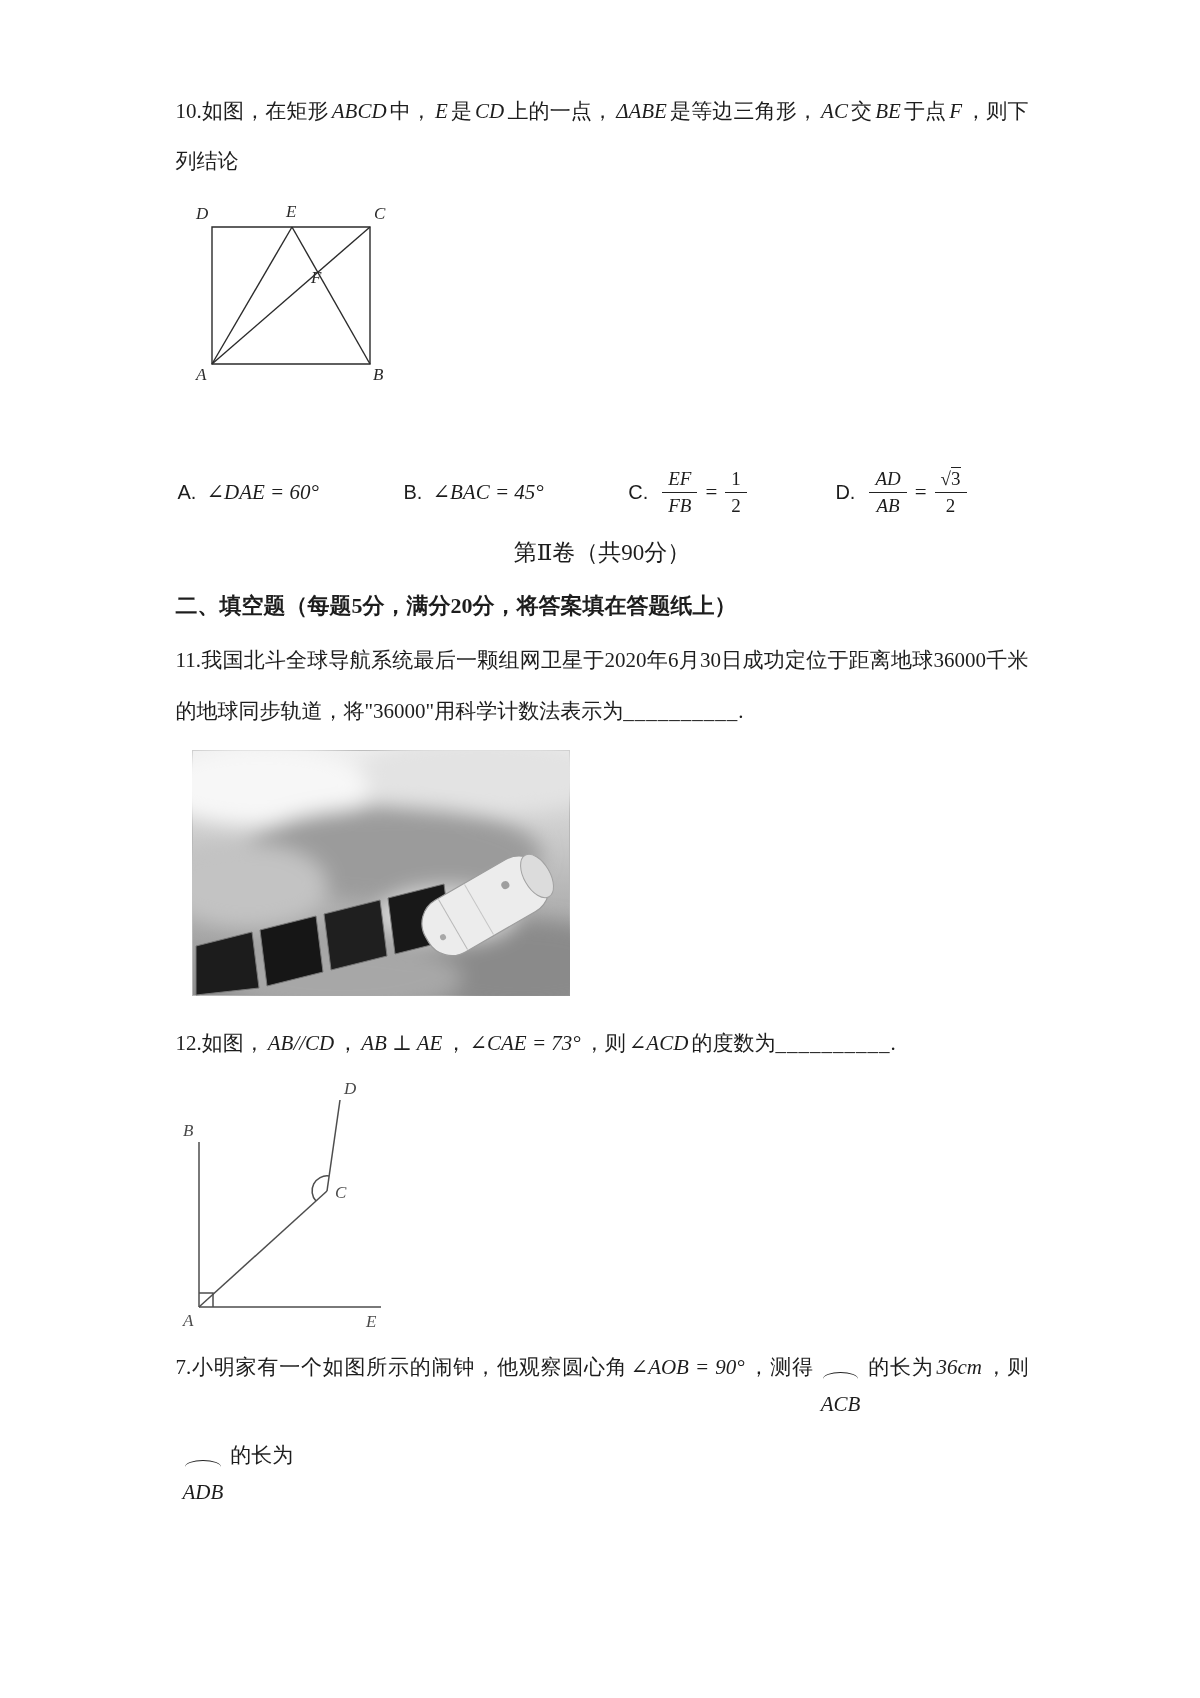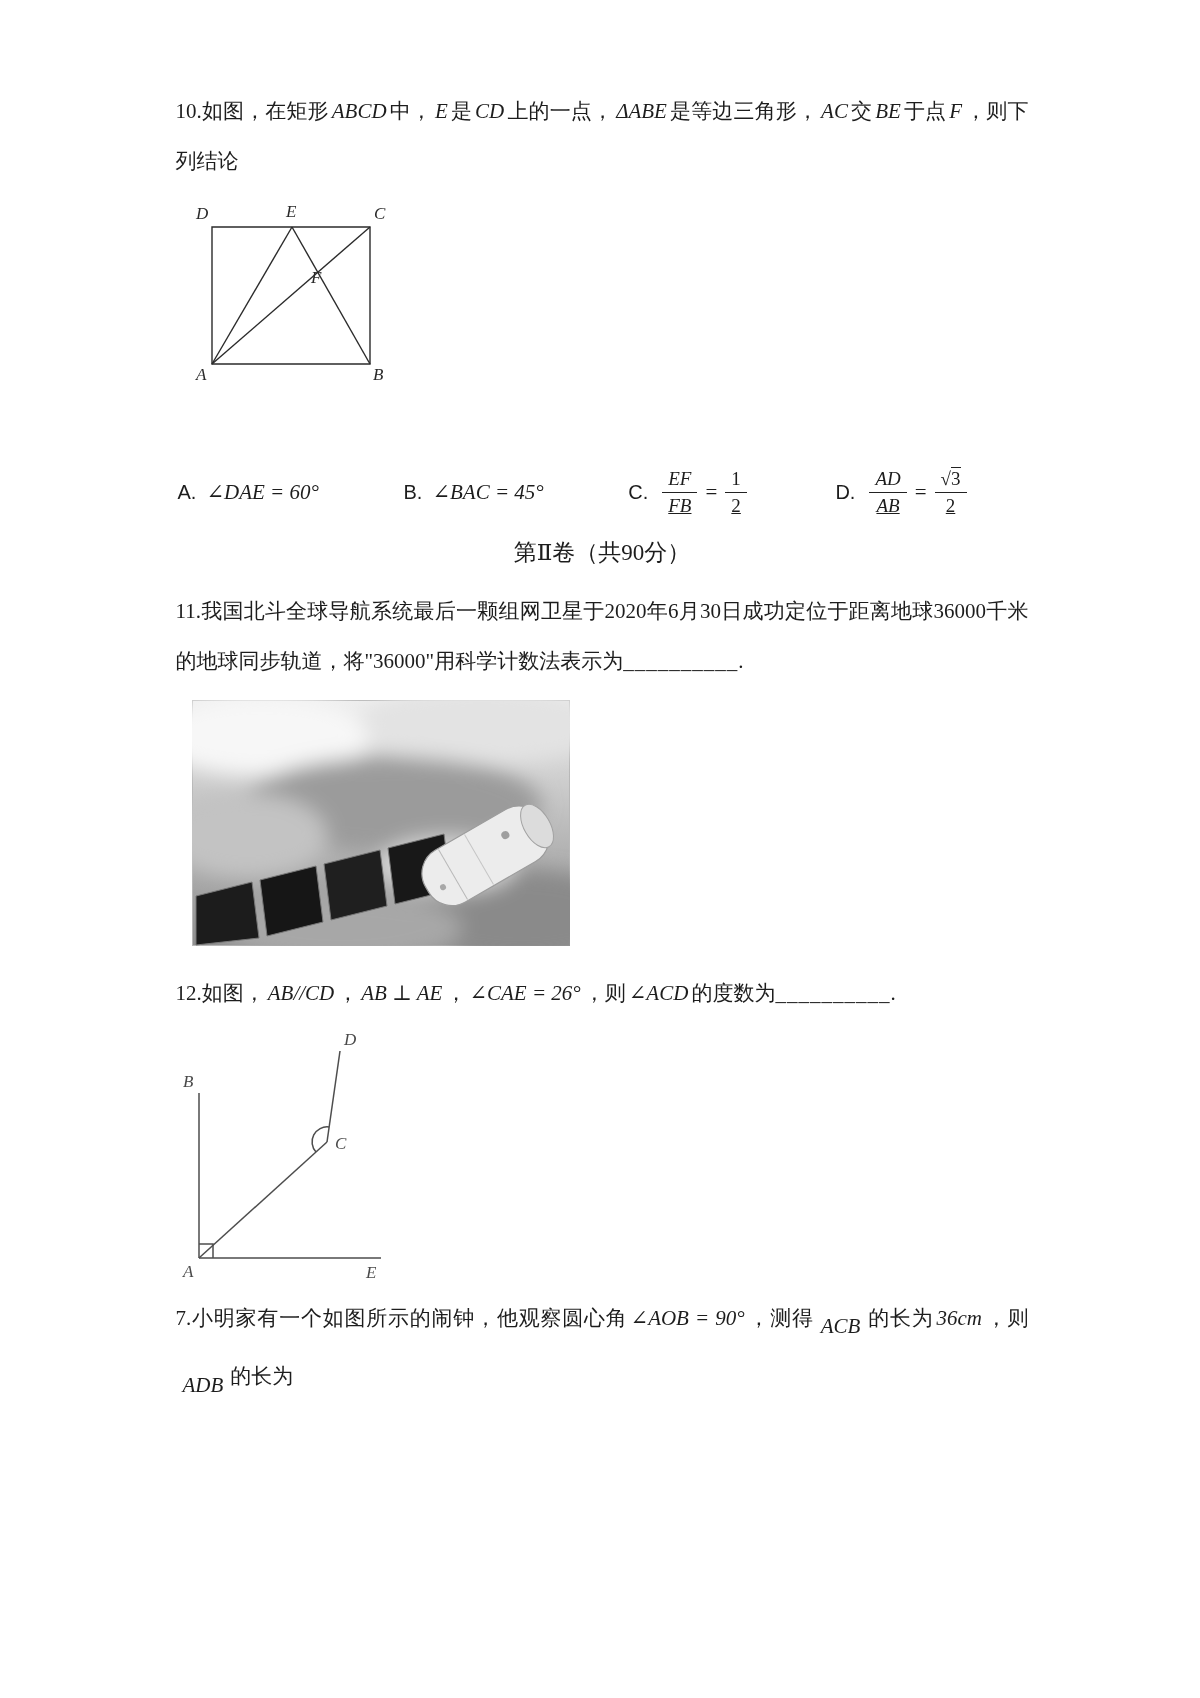--- a/index.html
+++ b/index.html
@@ -18,30 +18,30 @@
   .q12-fig { margin:10px 0 6px 0; }
   .options {
     display:flex; justify-content:space-between; align-items:center;
     padding-right:58px; margin:4px 0 10px 2px; min-height:64px;
   }
   .opt { display:flex; align-items:center; }
   .opt-label { font-family:"Liberation Sans","DejaVu Sans",sans-serif; font-size:20px; margin-right:10px; font-style:normal; }
   .opt .m { margin:0; }
   .frac { display:inline-flex; flex-direction:column; align-items:center; vertical-align:middle; line-height:1.3; font-size:19px; margin:0 4px; }
   .frac .num { border-bottom:1.4px solid #222; padding:0 6px 1px; display:block; text-align:center; }
-  .frac .den { padding:1px 6px 0; display:block; text-align:right;text-decoration:underline; }
+  .frac .den { padding:1px 6px 0; display:block; text-align:right; }
   .eq { margin:0 4px; }
   .rad-arg { border-top:1.4px solid #222; padding-top:0; }
   .center-title { text-align:center; font-size:23px; font-weight:normal; margin:8px 0 14px; line-height:1.6; }
   .fill-title { font-size:22px; font-weight:bold; margin:4px 0 10px; line-height:1.8; }
   .figlabel text, .figlabel2 text {
     font-family:"Liberation Serif","DejaVu Serif",serif; font-style:italic; font-size:17px; fill:#2a2a2a;
   }
   .figlabel2 text { fill:#4a4a4a; }
-  .arcgrp { display:inline-flex; flex-direction:row; align-items:center; vertical-align:-5px; margin:0 4px; }
+  .arcgrp { display:inline-flex; flex-direction:column; align-items:center; vertical-align:-5px; margin:0 4px; }
   .arcbar { width:78%; height:7px; border-top:1.7px solid #222; border-radius:50% 50% 0 0 / 100% 100% 0 0; }
   .q13-line2 { margin-top:4px; }
 </style>
 </head>
 <body>
 
 <div class="page">
 
   <div class="para">
     <span>10.如图，在矩形</span><span class="m">ABCD</span><span>中，</span><span class="m">E</span><span>是</span><span class="m">CD</span><span>上的一点，</span><span class="m">ΔABE</span><span>是等边三角形，</span><span class="m">AC</span><span>交</span><span class="m">BE</span><span>于点</span><span class="m">F</span><span>，则下列结论</span>
@@ -96,20 +96,21 @@
       <span class="eq">=</span>
       <span class="frac">
         <span class="num"><span>√</span><span class="rad-arg">3</span></span>
         <span class="den">2</span>
       </span>
     </div>
   </div>
 
   <div class="center-title">第Ⅱ卷（共90分）</div>
 
+  <div class="fill-title">二、填空题（每题5分，满分20分，将答案填在答题纸上）</div>
 
   <div class="para">
     <span>11.我国北斗全球导航系统最后一颗组网卫星于2020年6月30日成功定位于距离地球36000千米的地球同步轨道，将"36000"用科学计数法表示为</span><span class="blank">__________</span><span>.</span>
   </div>
 
   <div class="fig-block q11-fig">
     <svg width="378" height="246" viewBox="0 0 378 246">
       <defs>
         <linearGradient id="skyg" x1="0" y1="0" x2="0" y2="1">
           <stop offset="0" stop-color="#ededed"></stop>
@@ -141,21 +142,21 @@
         <ellipse cx="52" cy="0" rx="13" ry="24" fill="#dcdcdc" stroke="#a2a2a2"></ellipse>
         <line x1="-45" y1="-29" x2="-45" y2="29" stroke="#b8b8b8"></line>
         <line x1="-15" y1="-29" x2="-15" y2="29" stroke="#c5c5c5"></line>
         <circle cx="20" cy="-8" r="4" fill="#9e9e9e"></circle>
         <circle cx="-60" cy="6" r="3" fill="#a8a8a8"></circle>
       </g>
     </svg>
   </div>
 
   <div class="para">
-    <span>12.如图，</span><span class="m">AB//CD</span><span>，</span><span class="m">AB ⊥ AE</span><span>，</span><span class="m">∠CAE = 26°</span><span>，则</span><span class="m">∠ACD</span><span>的度数为</span><span class="blank">__________</span><span>.</span>
+    <span>12.如图，</span><span class="m">AB//CD</span><span>，</span><span class="m">AB ⊥ AE</span><span>，</span><span class="m">∠CAE = 73°</span><span>，则</span><span class="m">∠ACD</span><span>的度数为</span><span class="blank">__________</span><span>.</span>
   </div>
 
   <div class="fig-block q12-fig">
     <svg width="235" height="252" viewBox="0 0 235 252">
       <g stroke="#4d4d4d" stroke-width="1.5" fill="none">
         <line x1="23" y1="64" x2="23" y2="229"></line>
         <line x1="23" y1="229" x2="205" y2="229"></line>
         <line x1="164" y1="22" x2="151" y2="113"></line>
         <line x1="151" y1="113" x2="23" y2="229"></line>
         <polyline points="23,215 37,215 37,229"></polyline>

